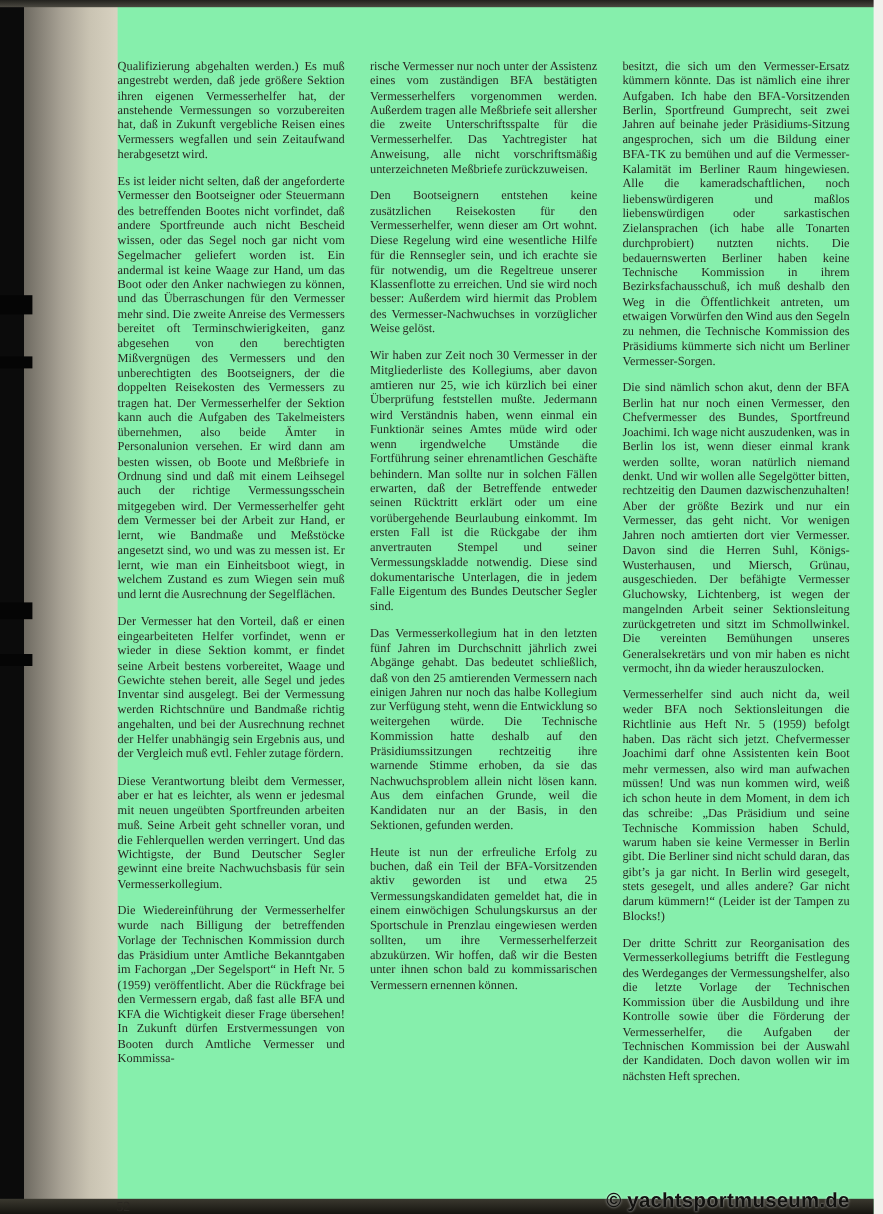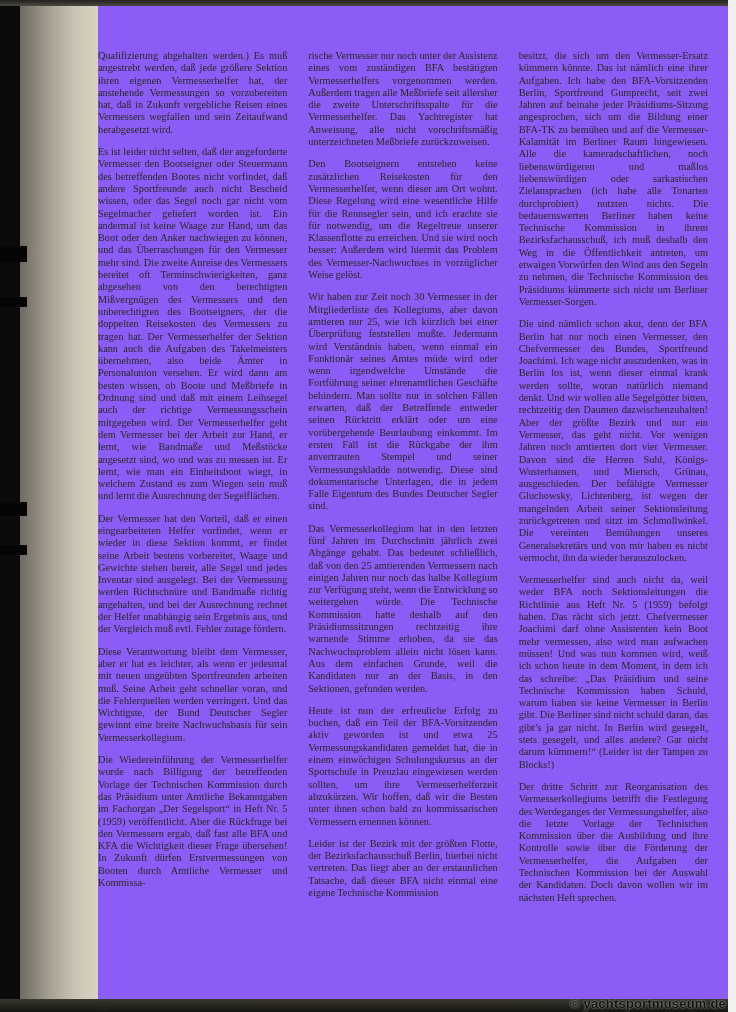--- a/index.html
+++ b/index.html
@@ -5,21 +5,21 @@
   html, body { margin: 0; padding: 0; }
   body {
     width: 736px; height: 1012px;
     overflow: hidden;
     background: #111;
     font-family: "Liberation Serif", serif;
   }
   .scan {
     position: relative;
     width: 736px; height: 1012px;
-    background: #8b5cf6;
+    background: #86efac;
   }
   
   .edge-top {
     position: absolute; top: 0; left: 0; right: 0; height: 6px;
     background: linear-gradient(to bottom, #23221e, #4a4840);
   }
   .edge-bottom {
     position: absolute; bottom: 0; left: 0; right: 8px; height: 13px;
     background: linear-gradient(to top, #15140f, #3a382f);
   }
@@ -60,23 +60,23 @@
     -webkit-hyphens: auto;
     word-spacing: -0.3px;
   }
   .col p.para { margin: 0 0 10px 0; }
   .col p.para.bold { font-weight: normal; }
   .pagenum {
     position: absolute; left: 97px; top: 1000px;
     font-size: 11.5px; color: #2b2823;
   }
   .watermark {
-    position: absolute; right: 10px; bottom: 1px;
+    position: absolute; right: 28px; bottom: 1px;
     font-family: "Liberation Sans", sans-serif;
-    font-size: 13px; font-weight: bold;
+    font-size: 17px; font-weight: bold;
     color: #121210;
     text-shadow: 0 0 2px rgba(255,255,255,0.75);
     letter-spacing: 0.2px;
   }
 </style>
 </head>
 <body>
 
 <div class="scan">
   <div class="binding-shadow"></div>
@@ -97,21 +97,20 @@
         <p class="para">Der Vermesser hat den Vorteil, daß er einen eingearbeiteten Helfer vorfindet, wenn er wieder in diese Sektion kommt, er findet seine Arbeit bestens vorbereitet, Waage und Gewichte stehen bereit, alle Segel und jedes Inventar sind ausgelegt. Bei der Vermessung werden Richtschnüre und Bandmaße richtig angehalten, und bei der Ausrechnung rechnet der Helfer unabhängig sein Ergebnis aus, und der Vergleich muß evtl. Fehler zutage fördern.</p>
         <p class="para">Diese Verantwortung bleibt dem Vermesser, aber er hat es leichter, als wenn er jedesmal mit neuen ungeübten Sportfreunden arbeiten muß. Seine Arbeit geht schneller voran, und die Fehlerquellen werden verringert. Und das Wichtigste, der Bund Deutscher Segler gewinnt eine breite Nachwuchsbasis für sein Vermesserkollegium.</p>
         <p class="para">Die Wiedereinführung der Vermesserhelfer wurde nach Billigung der betreffenden Vorlage der Technischen Kommission durch das Präsidium unter Amtliche Bekanntgaben im Fachorgan „Der Segelsport“ in Heft Nr. 5 (1959) veröffentlicht. Aber die Rückfrage bei den Vermessern ergab, daß fast alle BFA und KFA die Wichtigkeit dieser Frage übersehen! In Zukunft dürfen Erstvermessungen von Booten durch Amtliche Vermesser und Kommissa-</p>
       </div>
     <div class="col">
         <p class="para">rische Vermesser nur noch unter der Assistenz eines vom zuständigen BFA bestätigten Vermesserhelfers vorgenommen werden. Außerdem tragen alle Meßbriefe seit allersher die zweite Unterschriftsspalte für die Vermesserhelfer. Das Yachtregister hat Anweisung, alle nicht vorschriftsmäßig unterzeichneten Meßbriefe zurückzuweisen.</p>
         <p class="para">Den Bootseignern entstehen keine zusätzlichen Reisekosten für den Vermesserhelfer, wenn dieser am Ort wohnt. Diese Regelung wird eine wesentliche Hilfe für die Rennsegler sein, und ich erachte sie für notwendig, um die Regeltreue unserer Klassenflotte zu erreichen. Und sie wird noch besser: Außerdem wird hiermit das Problem des Vermesser-Nachwuchses in vorzüglicher Weise gelöst.</p>
         <p class="para">Wir haben zur Zeit noch 30 Vermesser in der Mitgliederliste des Kollegiums, aber davon amtieren nur 25, wie ich kürzlich bei einer Überprüfung feststellen mußte. Jedermann wird Verständnis haben, wenn einmal ein Funktionär seines Amtes müde wird oder wenn irgendwelche Umstände die Fortführung seiner ehrenamtlichen Geschäfte behindern. Man sollte nur in solchen Fällen erwarten, daß der Betreffende entweder seinen Rücktritt erklärt oder um eine vorübergehende Beurlaubung einkommt. Im ersten Fall ist die Rückgabe der ihm anvertrauten Stempel und seiner Vermessungskladde notwendig. Diese sind dokumentarische Unterlagen, die in jedem Falle Eigentum des Bundes Deutscher Segler sind.</p>
         <p class="para">Das Vermesserkollegium hat in den letzten fünf Jahren im Durchschnitt jährlich zwei Abgänge gehabt. Das bedeutet schließlich, daß von den 25 amtierenden Vermessern nach einigen Jahren nur noch das halbe Kollegium zur Verfügung steht, wenn die Entwicklung so weitergehen würde. Die Technische Kommission hatte deshalb auf den Präsidiumssitzungen rechtzeitig ihre warnende Stimme erhoben, da sie das Nachwuchsproblem allein nicht lösen kann. Aus dem einfachen Grunde, weil die Kandidaten nur an der Basis, in den Sektionen, gefunden werden.</p>
         <p class="para bold">Heute ist nun der erfreuliche Erfolg zu buchen, daß ein Teil der BFA-Vorsitzenden aktiv geworden ist und etwa 25 Vermessungskandidaten gemeldet hat, die in einem einwöchigen Schulungskursus an der Sportschule in Prenzlau eingewiesen werden sollten, um ihre Vermesserhelferzeit abzukürzen. Wir hoffen, daß wir die Besten unter ihnen schon bald zu kommissarischen Vermessern ernennen können.</p>
-        <p class="para">Leider ist der Bezirk mit der größten Flotte, der Bezirksfachausschuß Berlin, hierbei nicht vertreten. Das liegt aber an der erstaunlichen Tatsache, daß dieser BFA nicht einmal eine eigene Technische Kommission</p>
       </div>
     <div class="col">
         <p class="para">besitzt, die sich um den Vermesser-Ersatz kümmern könnte. Das ist nämlich eine ihrer Aufgaben. Ich habe den BFA-Vorsitzenden Berlin, Sportfreund Gumprecht, seit zwei Jahren auf beinahe jeder Präsidiums-Sitzung angesprochen, sich um die Bildung einer BFA-TK zu bemühen und auf die Vermesser-Kalamität im Berliner Raum hingewiesen. Alle die kameradschaftlichen, noch liebenswürdigeren und maßlos liebenswürdigen oder sarkastischen Zielansprachen (ich habe alle Tonarten durchprobiert) nutzten nichts. Die bedauernswerten Berliner haben keine Technische Kommission in ihrem Bezirksfachausschuß, ich muß deshalb den Weg in die Öffentlichkeit antreten, um etwaigen Vorwürfen den Wind aus den Segeln zu nehmen, die Technische Kommission des Präsidiums kümmerte sich nicht um Berliner Vermesser-Sorgen.</p>
         <p class="para">Die sind nämlich schon akut, denn der BFA Berlin hat nur noch einen Vermesser, den Chefvermesser des Bundes, Sportfreund Joachimi. Ich wage nicht auszudenken, was in Berlin los ist, wenn dieser einmal krank werden sollte, woran natürlich niemand denkt. Und wir wollen alle Segelgötter bitten, rechtzeitig den Daumen dazwischenzuhalten! Aber der größte Bezirk und nur ein Vermesser, das geht nicht. Vor wenigen Jahren noch amtierten dort vier Vermesser. Davon sind die Herren Suhl, Königs-Wusterhausen, und Miersch, Grünau, ausgeschieden. Der befähigte Vermesser Gluchowsky, Lichtenberg, ist wegen der mangelnden Arbeit seiner Sektionsleitung zurückgetreten und sitzt im Schmollwinkel. Die vereinten Bemühungen unseres Generalsekretärs und von mir haben es nicht vermocht, ihn da wieder herauszulocken.</p>
         <p class="para">Vermesserhelfer sind auch nicht da, weil weder BFA noch Sektionsleitungen die Richtlinie aus Heft Nr. 5 (1959) befolgt haben. Das rächt sich jetzt. Chefvermesser Joachimi darf ohne Assistenten kein Boot mehr vermessen, also wird man aufwachen müssen! Und was nun kommen wird, weiß ich schon heute in dem Moment, in dem ich das schreibe: „Das Präsidium und seine Technische Kommission haben Schuld, warum haben sie keine Vermesser in Berlin gibt. Die Berliner sind nicht schuld daran, das gibt’s ja gar nicht. In Berlin wird gesegelt, stets gesegelt, und alles andere? Gar nicht darum kümmern!“ (Leider ist der Tampen zu Blocks!)</p>
         <p class="para">Der dritte Schritt zur Reorganisation des Vermesserkollegiums betrifft die Festlegung des Werdeganges der Vermessungshelfer, also die letzte Vorlage der Technischen Kommission über die Ausbildung und ihre Kontrolle sowie über die Förderung der Vermesserhelfer, die Aufgaben der Technischen Kommission bei der Auswahl der Kandidaten. Doch davon wollen wir im nächsten Heft sprechen.</p>
       </div>
   </div>
 
   <div class="pagenum">52</div>

